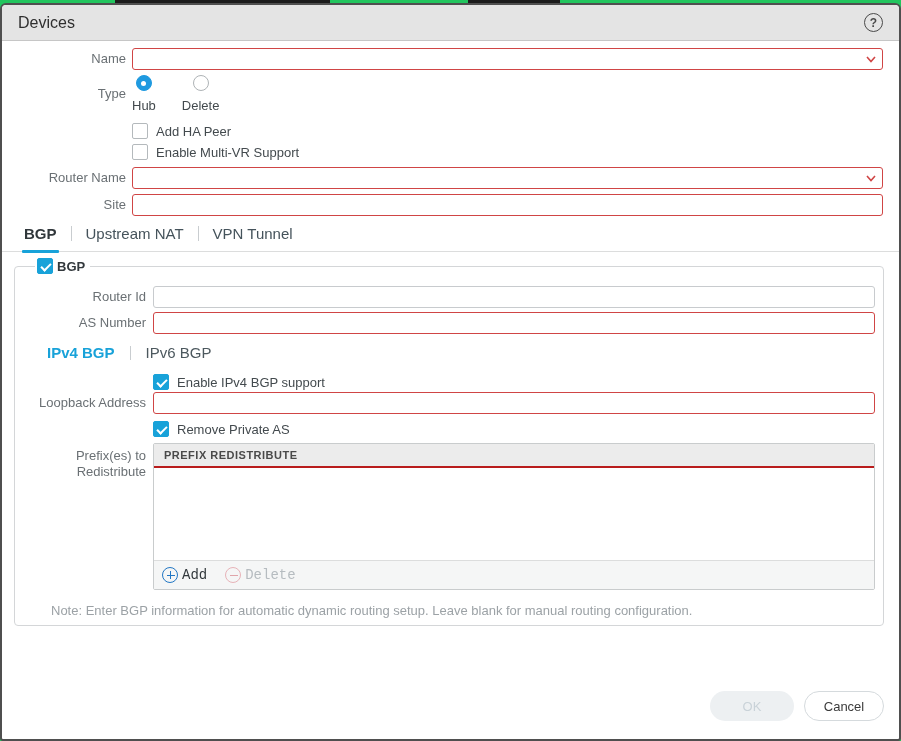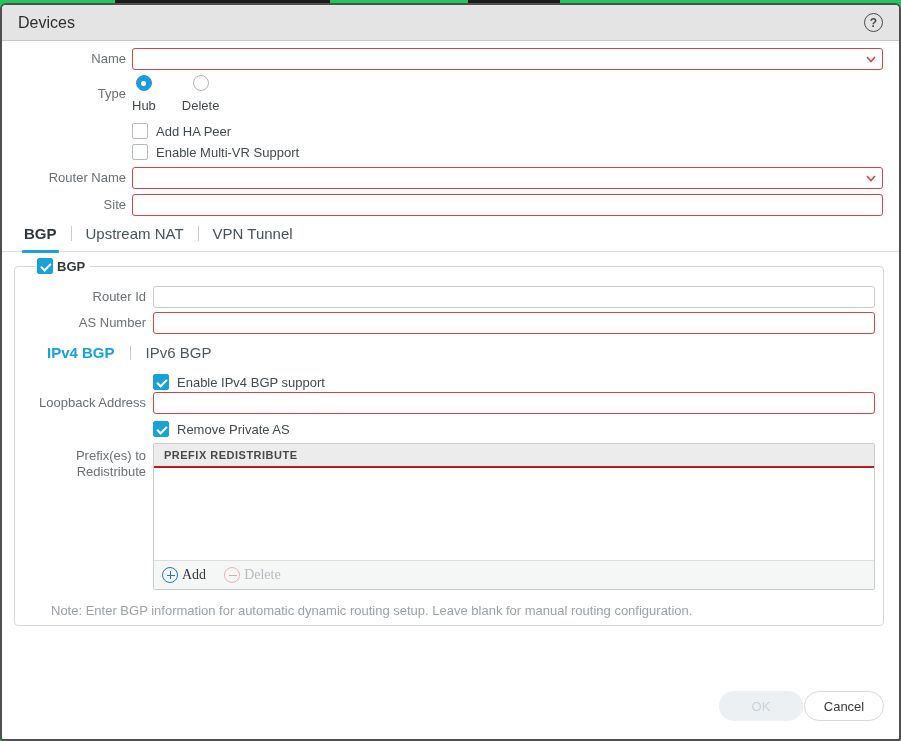--- a/index.html
+++ b/index.html
@@ -70,34 +70,34 @@
   .subtab.active { color:#18a2d9; font-weight:bold; }
   .subsep { width:1px; height:14px; background:#c9cdd0; margin:0 15px; }
 
   .irow.tablerow { align-items:start; margin-top:6px; margin-bottom:0; }
   .tlabel { text-align:right; font-size:13px; color:#6a7074; line-height:1.2; padding-top:5px; }
   .ptable { border:1px solid #c9cccd; border-radius:2px; overflow:hidden; }
   .pt-head { height:24px; background:#ececec; border-bottom:2px solid #b91c1c; display:flex; align-items:center;
              padding:0 10px; font-size:11px; font-weight:bold; letter-spacing:0.5px; color:#4a4a4a; }
   .pt-body { height:92px; background:#fff; }
   .pt-foot { height:29px; background:#f5f6f6; border-top:1px solid #dcdddd; display:flex; align-items:center; gap:18px; padding:0 8px; }
-  .tbtn { display:flex; align-items:center; gap:4px; background:none; border:none; font-family:Liberation Serif, serif; cursor:pointer; padding:0; }
+  .tbtn { display:flex; align-items:center; gap:4px; background:none; border:none; font-family:Liberation Mono, monospace; cursor:pointer; padding:0; }
   .circ { width:16px; height:16px; border-radius:50%; position:relative; flex:none; }
   .circ.plus { border:1.5px solid #2277c4; }
   .circ.plus::before { content:""; position:absolute; left:3.5px; top:6.5px; width:8px; height:1.8px; background:#2277c4; }
   .circ.plus::after  { content:""; position:absolute; left:6.6px; top:3.4px; width:1.8px; height:8px; background:#2277c4; }
   .circ.minus { border:1.5px solid #e7b3b8; }
   .circ.minus::before { content:""; position:absolute; left:3.5px; top:6.5px; width:8px; height:1.8px; background:#e0a5aa; }
   .tbtn .blabel { font-size:14px; color:#33393d; }
   .tbtn.disabled { cursor:default; }
   .tbtn.disabled .blabel { color:#b6bcc0; }
 
   .note { margin:13px 0 0 22px; font-size:13px; color:#9ca2a6; }
 
-  .footer { flex:none; display:flex; justify-content:flex-end; gap:1px; padding:0 15px 18px 0; }
+  .footer { flex:none; display:flex; justify-content:flex-end; gap:10px; padding:0 15px 18px 0; }
   .pillbtn { height:30px; border-radius:16px; font-size:13px; font-family:inherit; cursor:pointer; }
   .okbtn { width:84px; background:#edf0f2; border:none; color:#c9d2d8; cursor:default; }
   .cancelbtn { width:80px; background:#fff; border:1px solid #d5dadd; color:#3a3a3a; }
 </style>
 </head>
 <body>
 
 <div class="screen">
   <div class="bg-sliver sliver-a"></div>
   <div class="bg-sliver sliver-b"></div>

